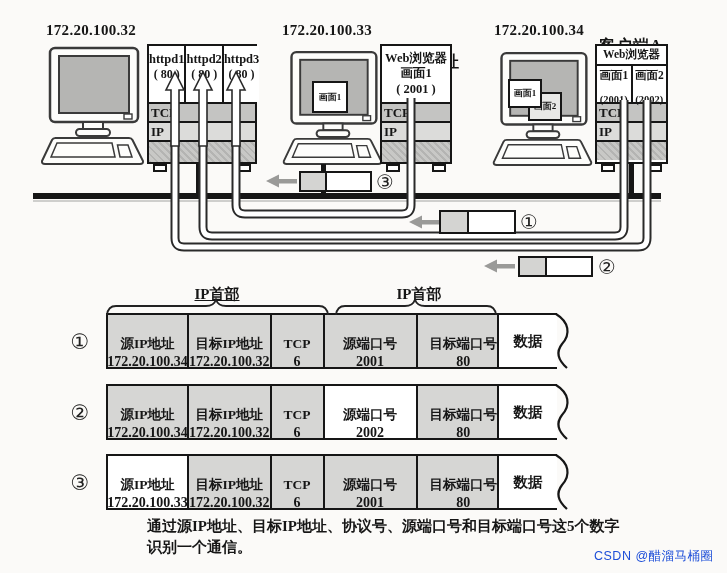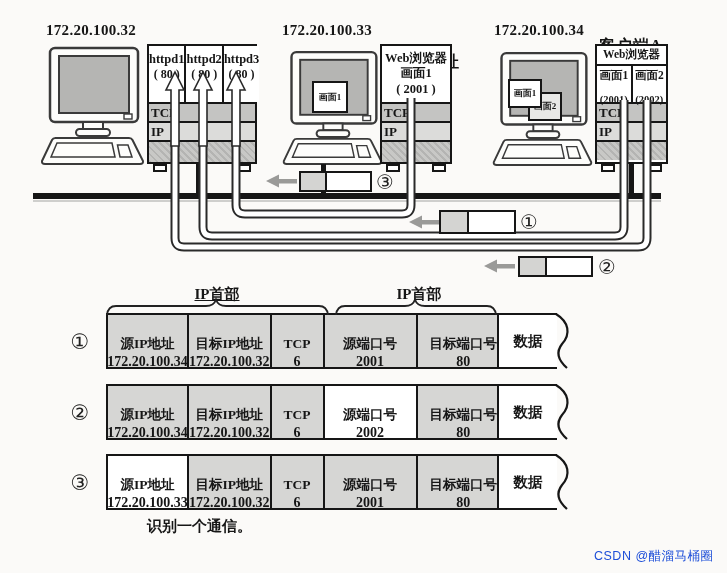--- a/index.html
+++ b/index.html
@@ -302,15 +302,16 @@
     <div class="val">2001</div>
   </div>
   <div class="tcell w5">
     <div class="lab">目标端口号</div>
     <div class="val">80</div>
   </div>
 </div>
 <div class="dcell" style="top:454px;">数据</div>
 
 <div class="caption">
+  <div>通过源IP地址、目标IP地址、协议号、源端口号和目标端口号这5个数字</div>
   <div>识别一个通信。</div>
 </div>
 <div class="watermark">CSDN @醋溜马桶圈</div>
 
 </body></html>

